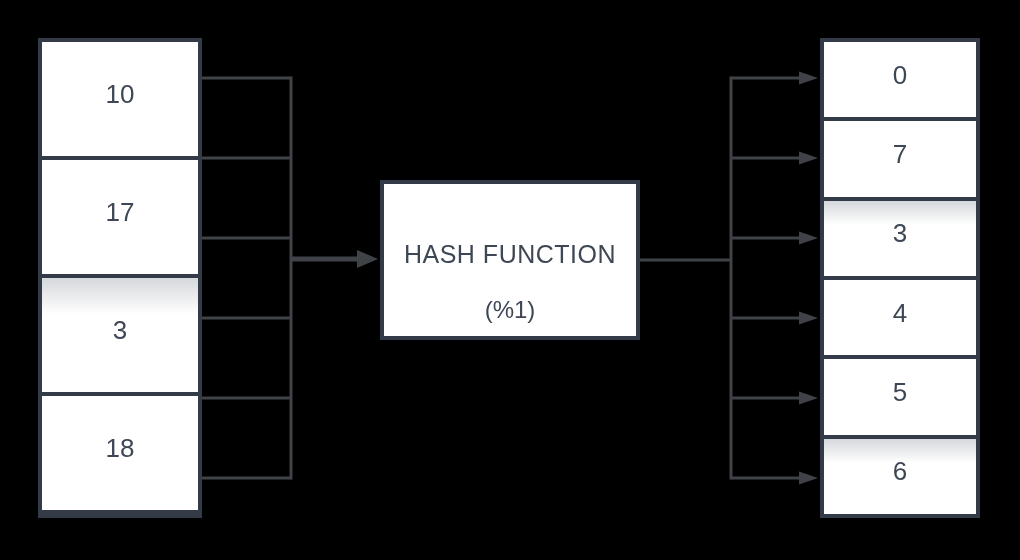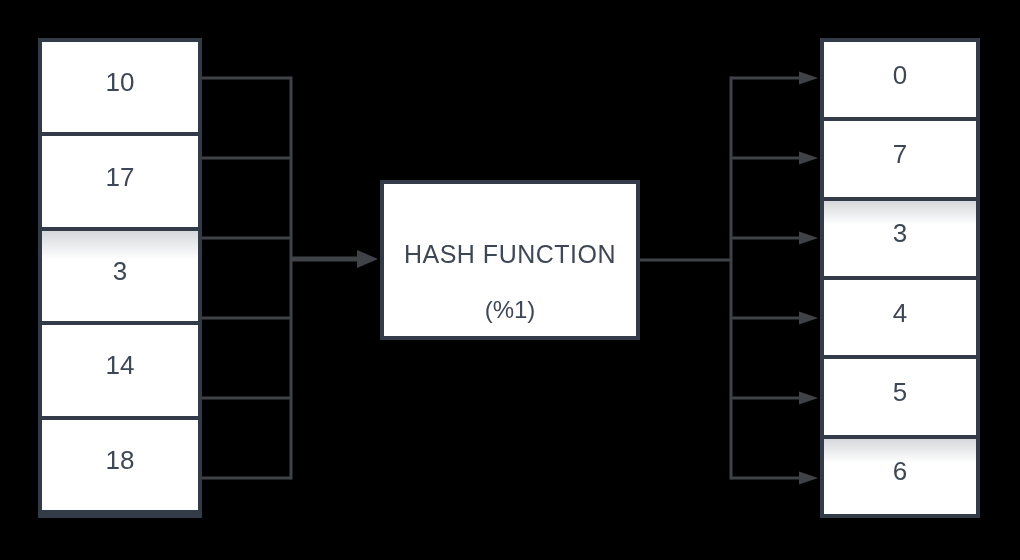--- a/index.html
+++ b/index.html
@@ -131,23 +131,20 @@
     <div class="cell">
       <span>10</span>
     </div>
     <div class="cell">
       <span>17</span>
     </div>
     <div class="cell shade">
       <span>3</span>
     </div>
     <div class="cell">
-      <span>14</span>
-    </div>
-    <div class="cell">
       <span>18</span>
     </div>
   </div>
 
   <div id="hash-box">
     <div class="hash-title">HASH FUNCTION</div>
     <div class="hash-sub">(%1)</div>
   </div>
 
   <div class="table right">

